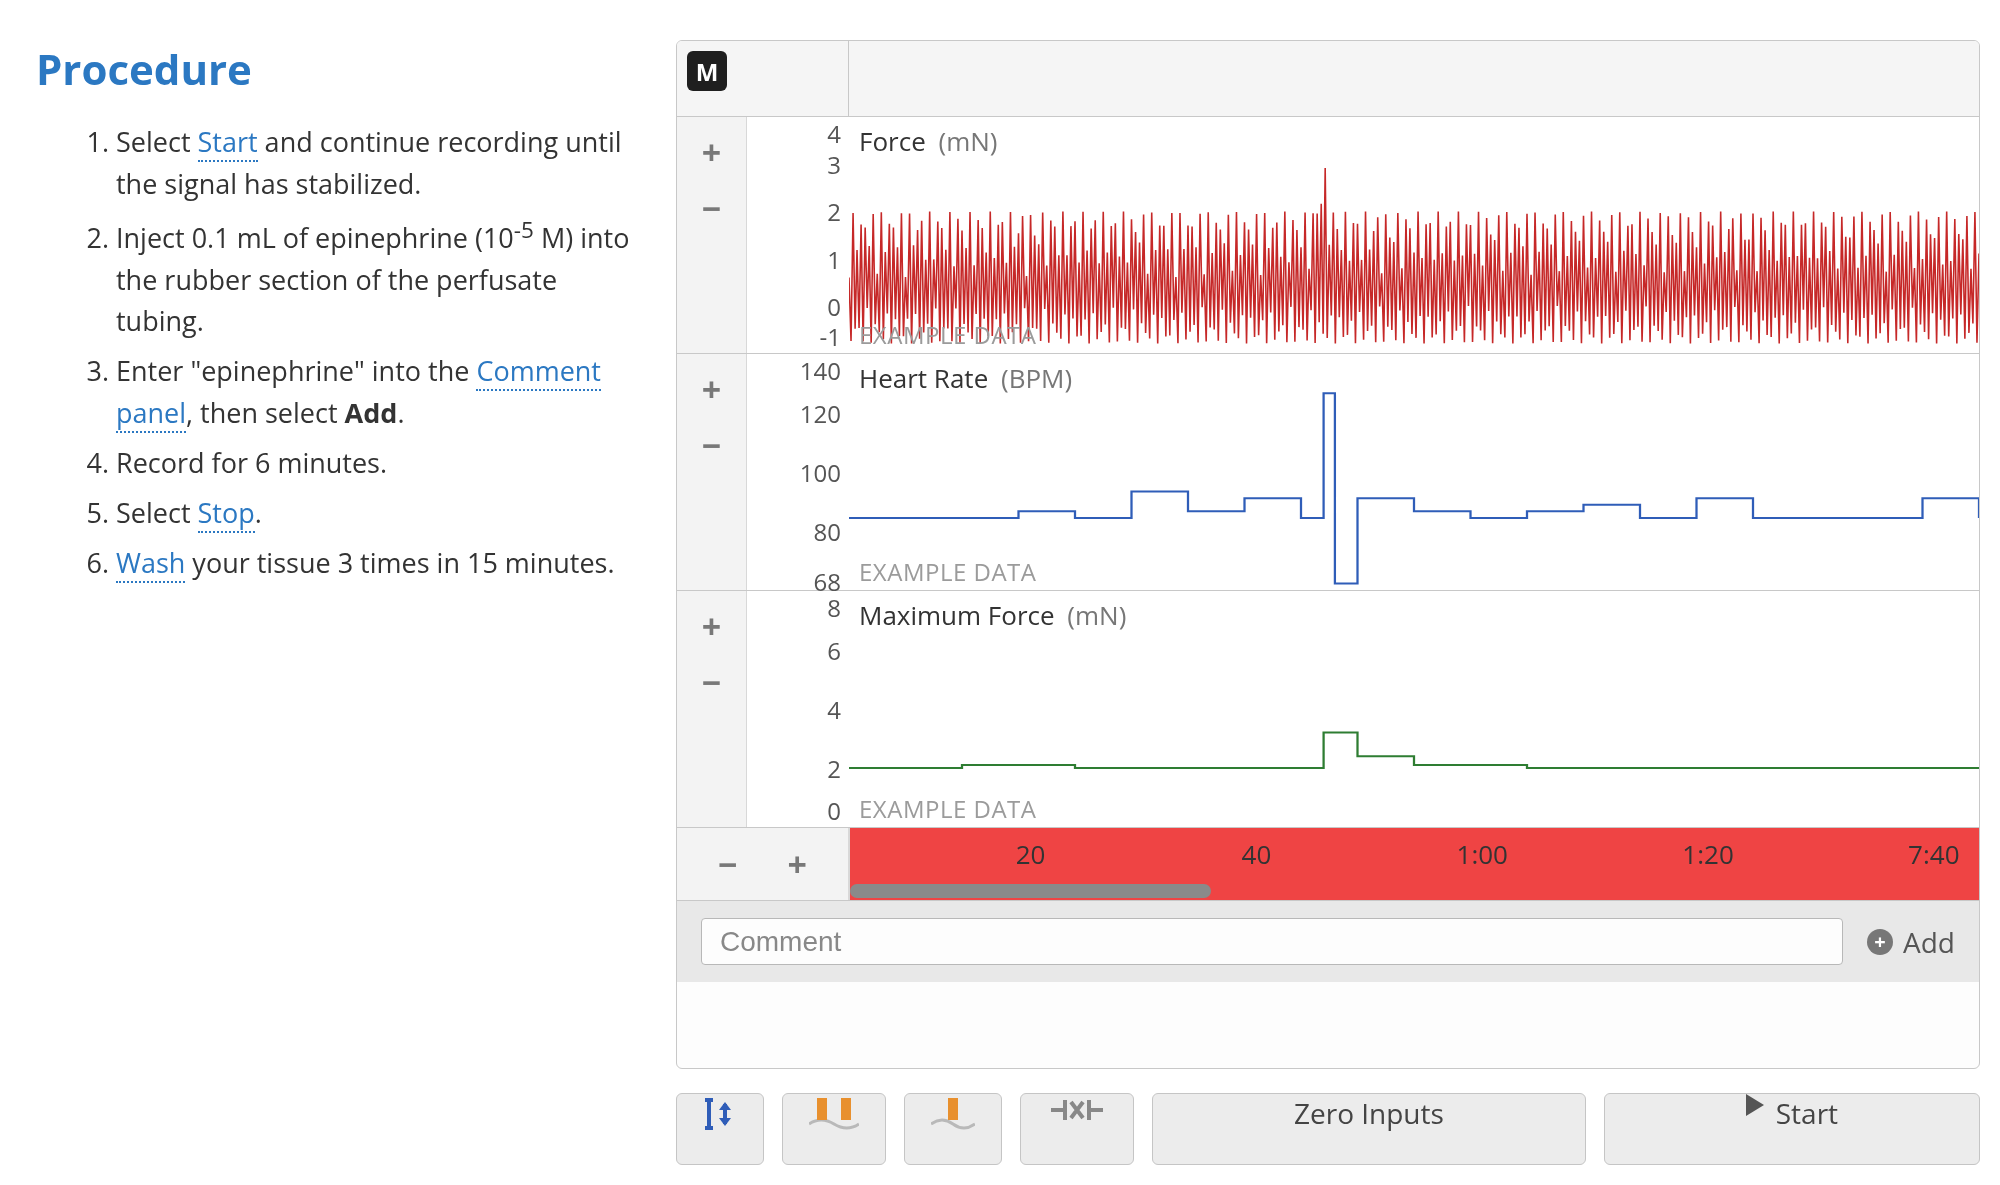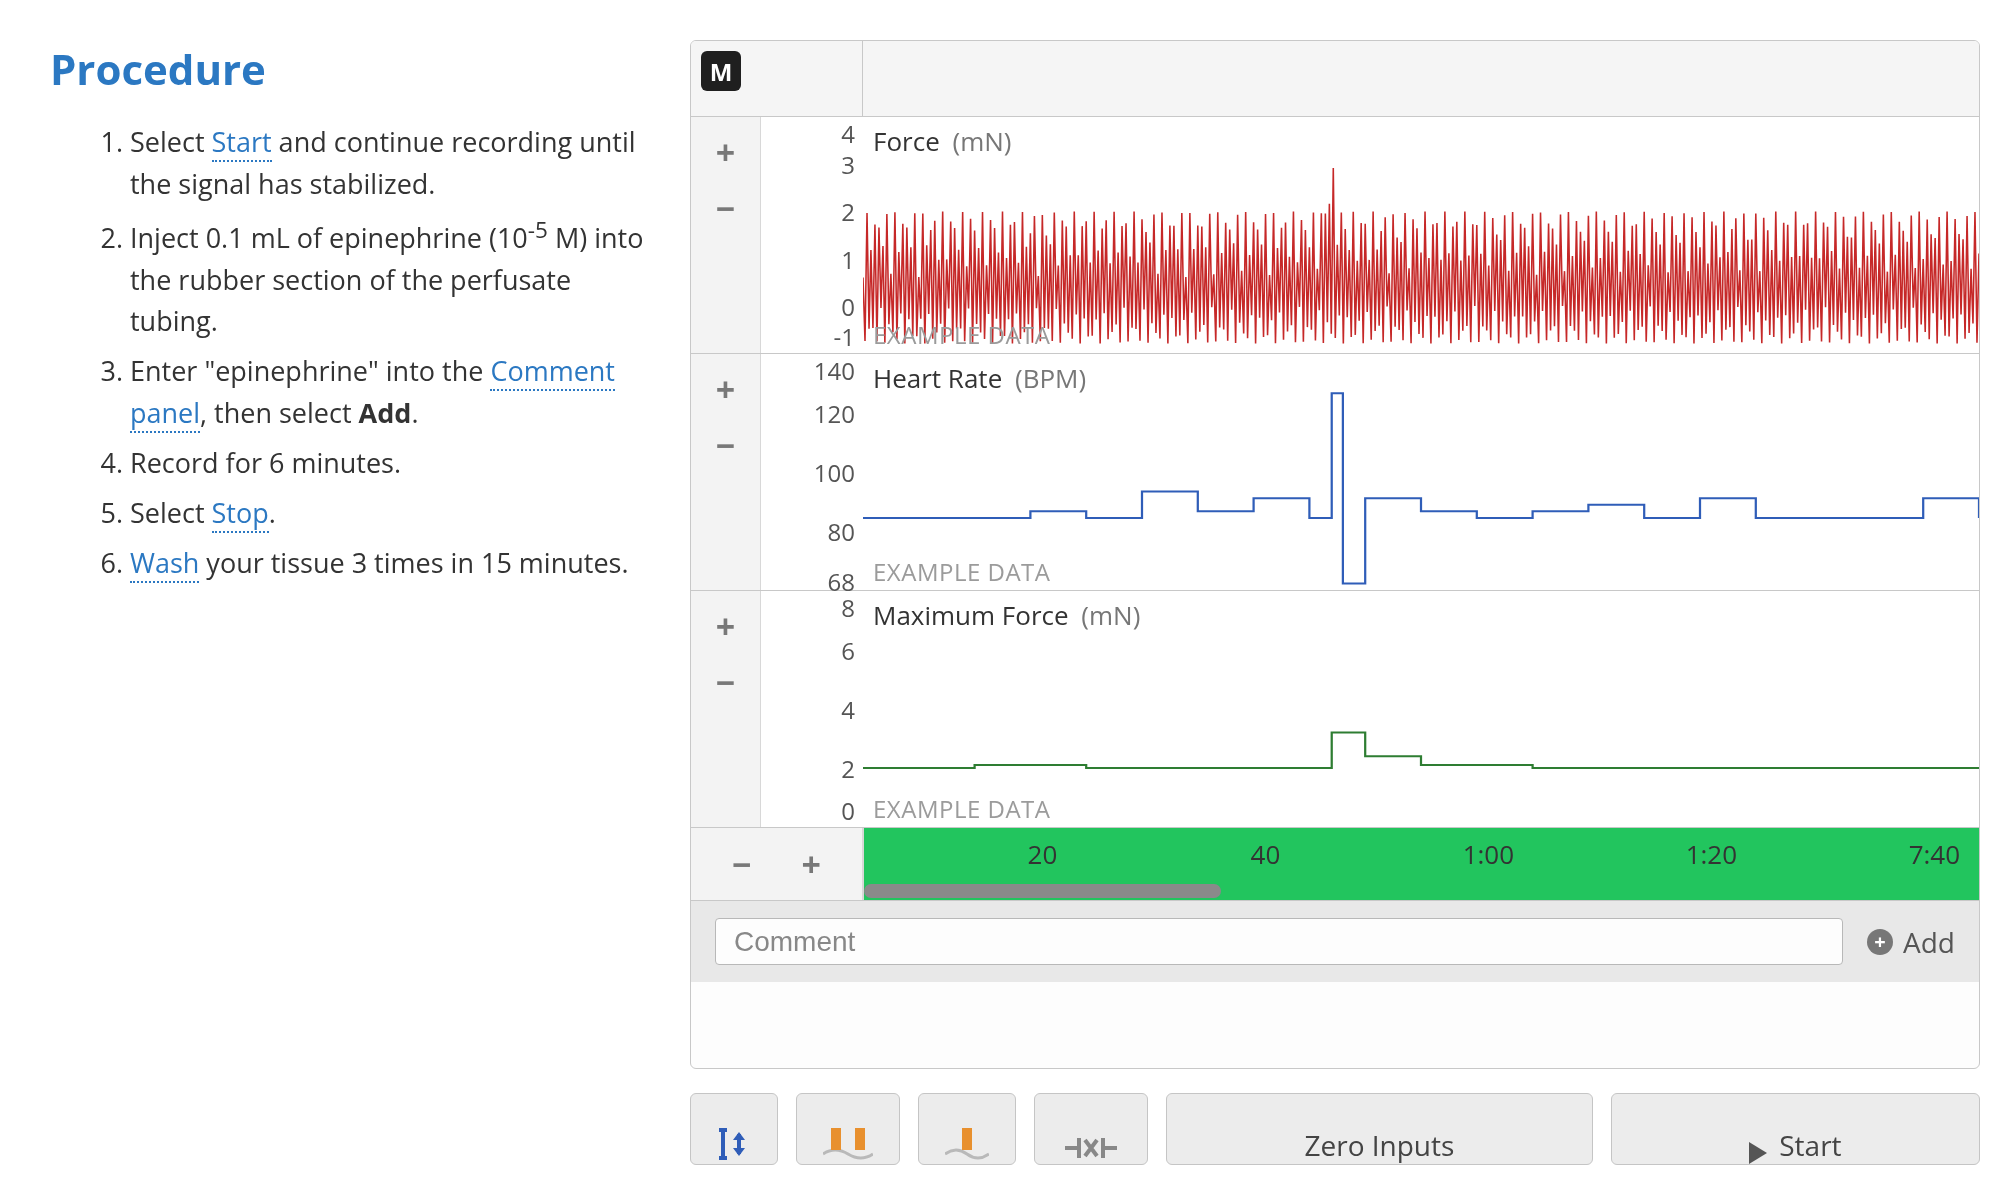--- a/index.html
+++ b/index.html
@@ -7,21 +7,21 @@
     margin: 0;
     padding: 0;
     font-family: "Segoe UI", "Open Sans", Arial, sans-serif;
     background: #ffffff;
     color: #333;
   }
   .page {
     display: flex;
     width: 2000px;
     height: 1185px;
-    padding: 40px 20px 20px 50px;
+    padding: 40px 20px 20px 36px;
   }
   .left-panel {
     flex: 0 0 640px;
     padding-right: 40px;
   }
   .procedure-title {
     font-size: 42px;
     color: #2b78c2;
     font-weight: 700;
     margin: 0 0 24px 0;
@@ -164,21 +164,21 @@
     width: 172px;
     flex-direction: row;
     justify-content: center;
     gap: 50px;
     padding-top: 0;
     align-items: center;
   }
   .time-axis {
     flex: 1 1 auto;
     position: relative;
-    background: #22c55e;
+    background: #ef4444;
     border-left: 1px solid #d8d8d8;
   }
   .time-axis .tlabel {
     position: absolute;
     top: 8px;
     transform: translateX(-50%);
     font-size: 26px;
     color: #333;
   }
   .time-scroll {
@@ -232,21 +232,21 @@
     margin-top: 24px;
     align-items: stretch;
   }
   .tool-btn {
     height: 72px;
     min-width: 88px;
     border: 1px solid #c5c5c5;
     border-radius: 6px;
     background: #ececec;
     display: flex;
-    align-items: flex-end;
+    align-items: flex-start;
     justify-content: center;
     cursor: pointer;
     font-size: 28px;
     color: #444;
     gap: 12px;
     padding: 0 26px;
   }
   .tool-btn.wide { flex: 1 1 auto; }
   .play-tri {
     width: 0; height: 0;

